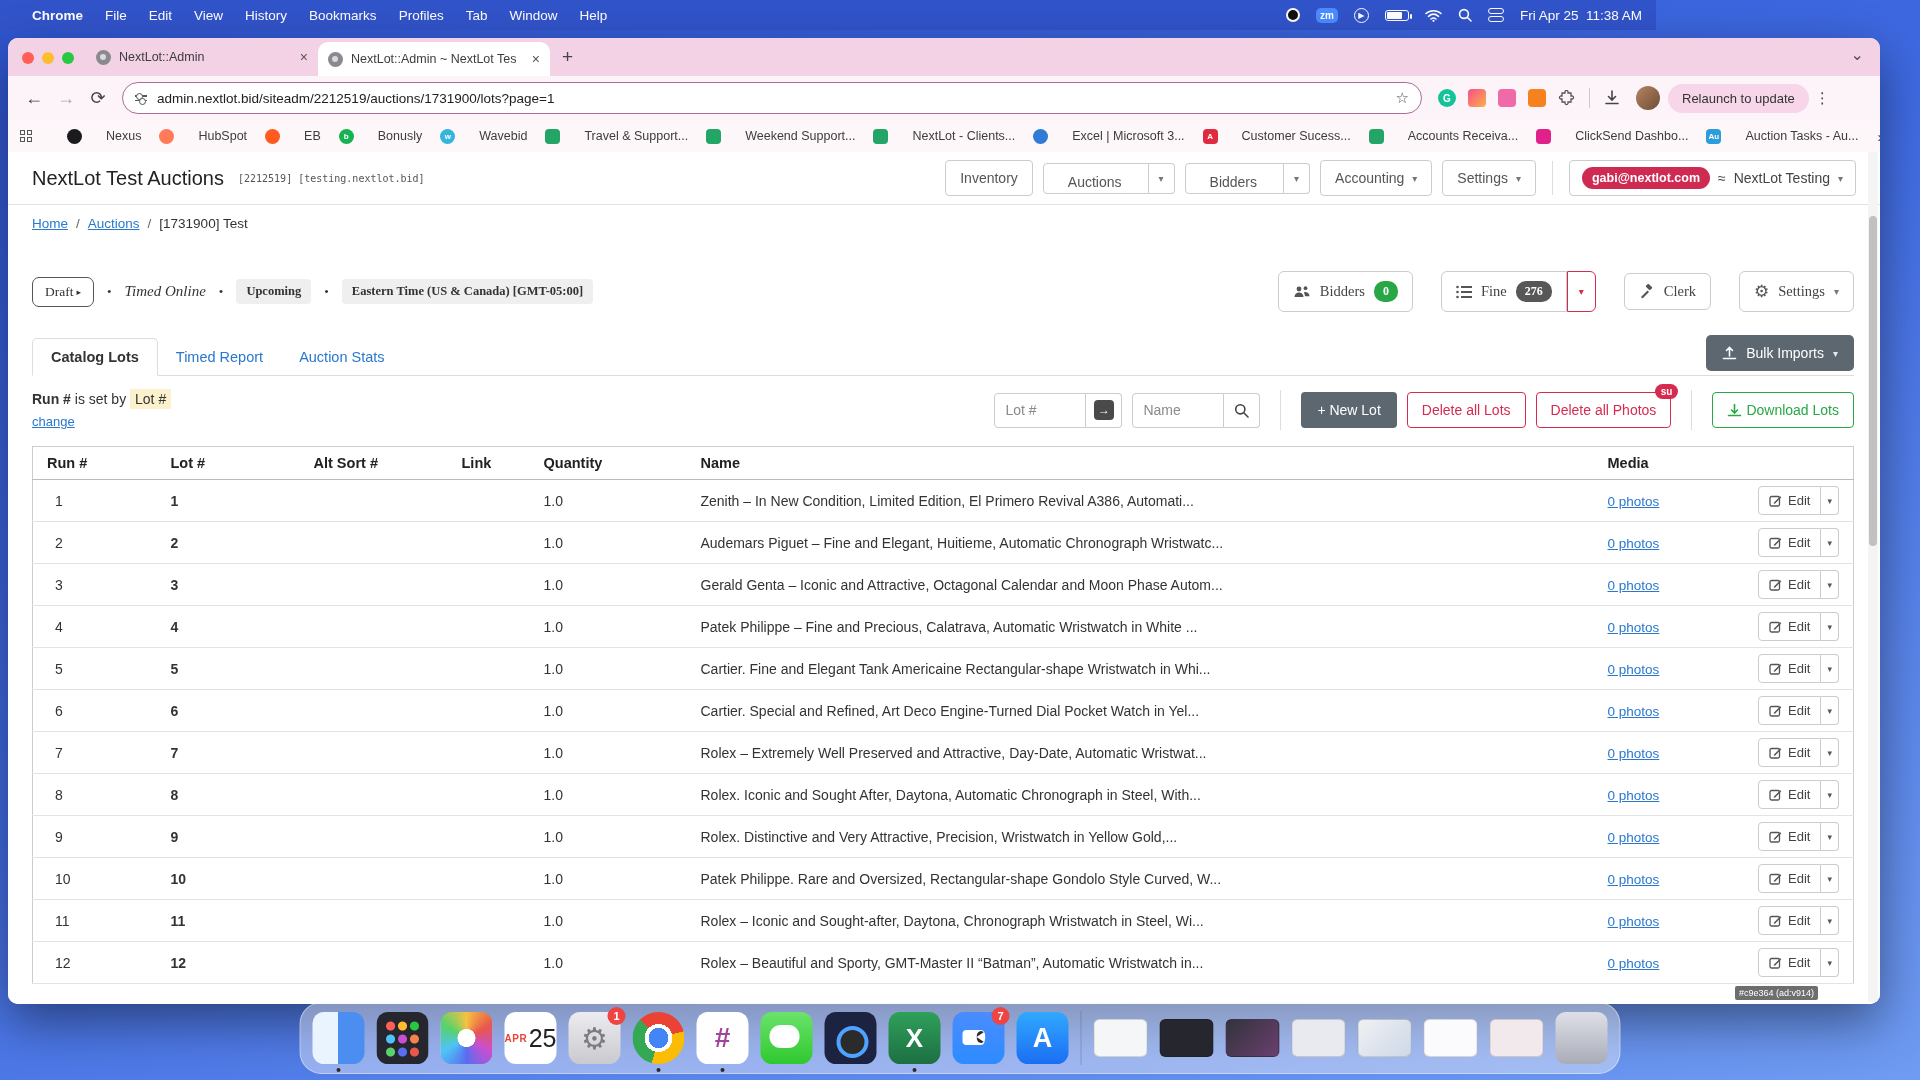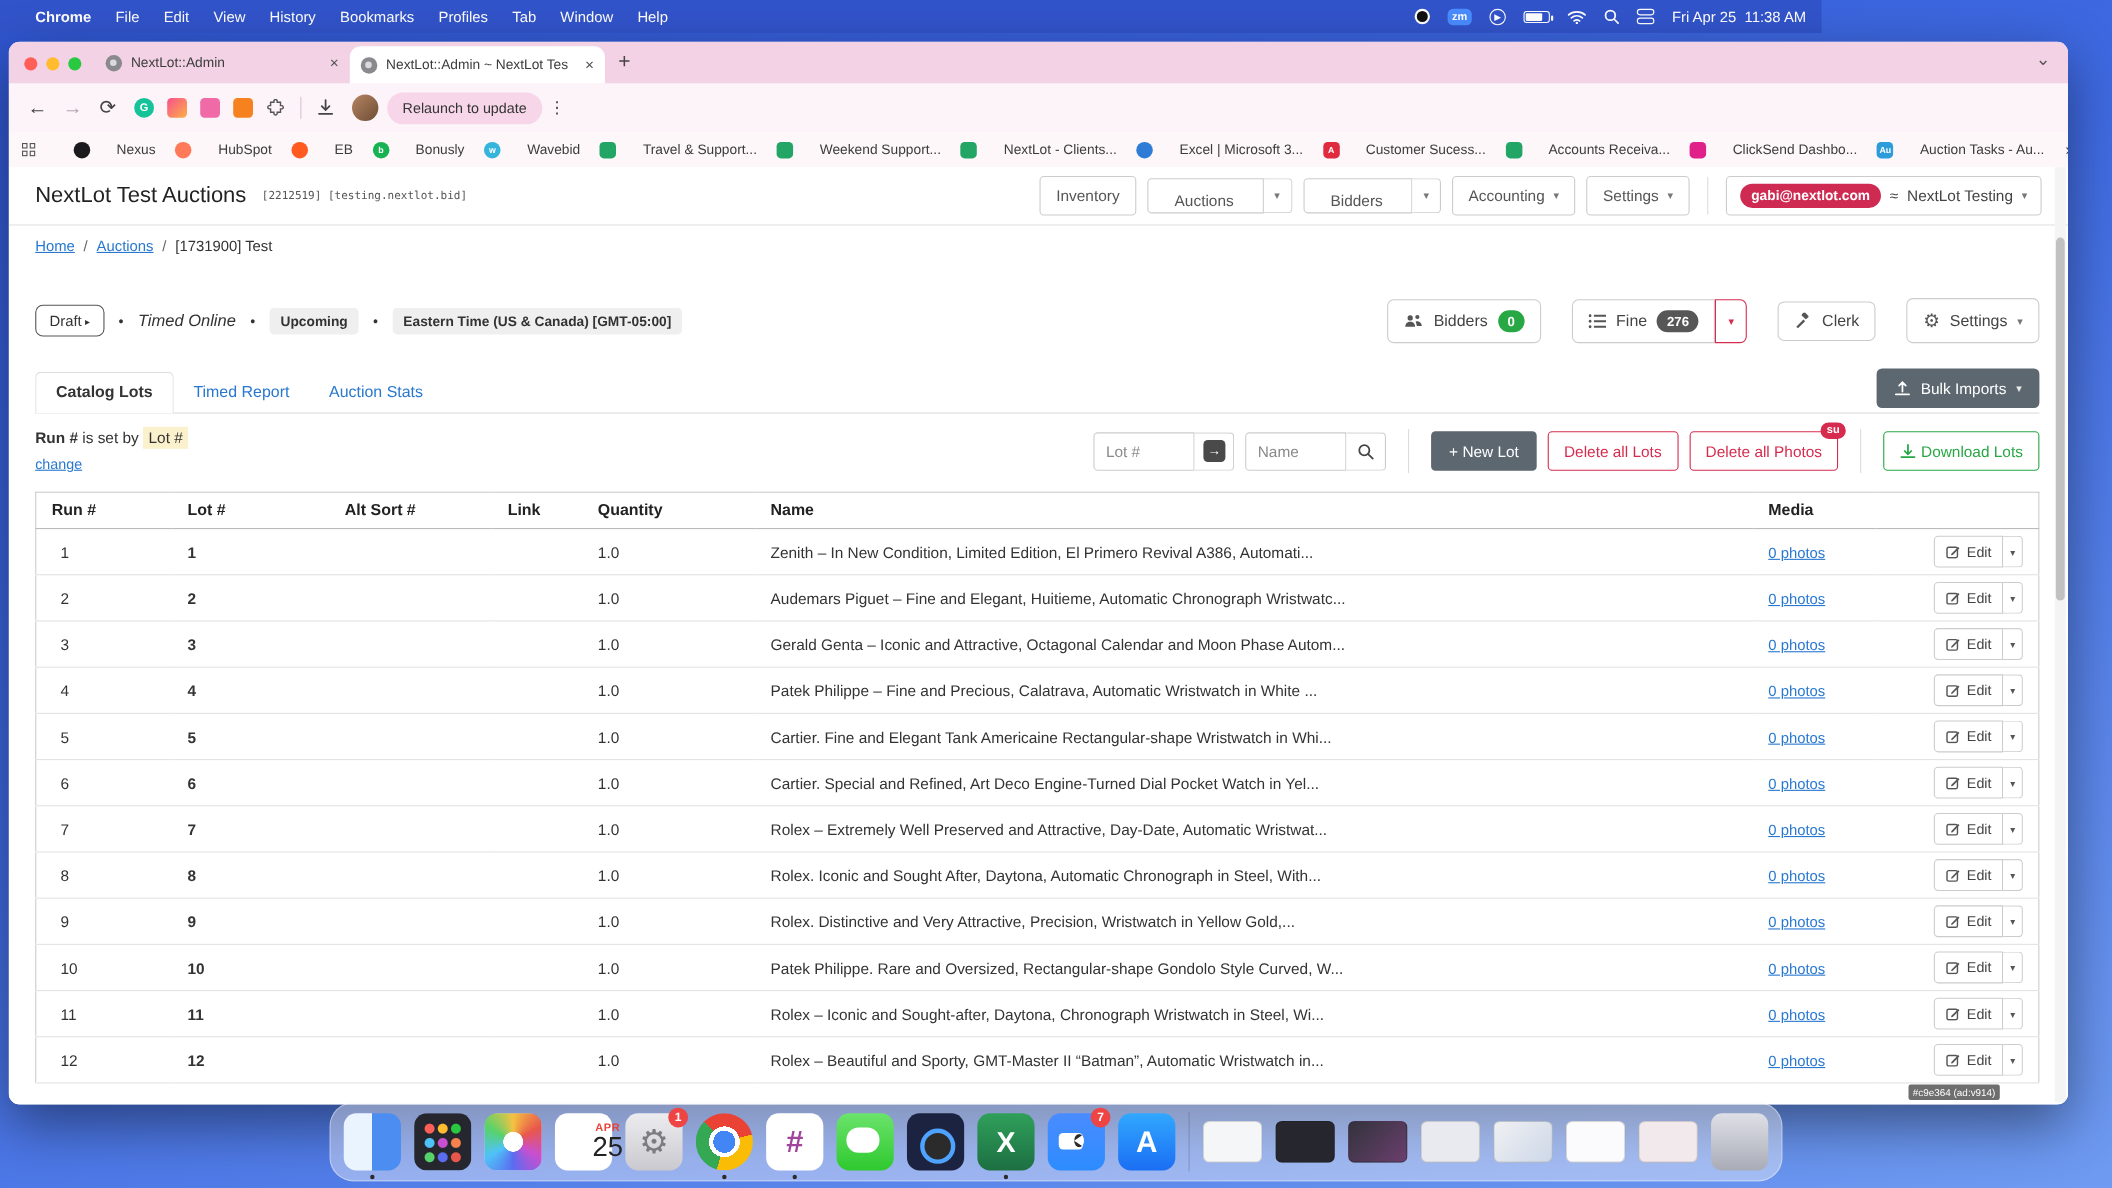--- a/index.html
+++ b/index.html
@@ -82,21 +82,21 @@
   .email-pill { background:#cf2a52; color:#fff; font-size:12.5px; font-weight:bold; border-radius:12px; padding:4px 10px; }
 
   .breadcrumb { height:36px; display:flex; align-items:center; padding:0 24px; font-size:13.5px; color:#666; gap:8px; }
   .bc-link { color:#2878d0; text-decoration:underline; }
   .main { padding:8px 26px 0 24px; }
 
   .title-row { display:flex; align-items:baseline; gap:14px; margin-top:4px; }
   .page-title { font-size:27px; color:#333; font-weight:500; }
   .page-id { font-family:"DejaVu Sans Mono", monospace; font-size:15px; color:#444; }
 
-  .status-row { display:flex; align-items:center; margin-top:22px; gap:13px; }
+  .status-row { display:flex; align-items:center; margin-top:22px; gap:13px;font-family:Liberation Serif, serif; }
   .draft-btn { border:1.5px solid #555; border-radius:7px; padding:6px 12px; font-size:13.5px; color:#333; display:flex; align-items:center; gap:3px; }
   .draft-btn .arr { font-size:9px; }
   .dot { color:#333; font-size:13px; }
   .auction-type { font-style:italic; font-size:15px; color:#333; }
   .badge-soft { background:#efefef; border-radius:4px; padding:5px 10px; font-size:12.5px; font-weight:bold; color:#333; }
   .status-actions { margin-left:auto; display:flex; align-items:center; gap:28px; }
   .act-btn { border:1px solid #ccc; border-radius:6px; background:#fff; padding:9px 14px; font-size:14.5px; color:#444; display:flex; align-items:center; gap:9px; }
   .cnt-badge { color:#fff; font-size:12px; font-weight:bold; border-radius:10px; padding:3px 9px; }
   .cnt-green { background:#28a745; } .cnt-dark { background:#575757; }
   .lots-split { display:flex; }
@@ -145,21 +145,21 @@
   .scroll-thumb { position:absolute; top:64px; left:1px; width:8px; height:330px; background:#c1c1c1; border-radius:4px; }
 
   
   .dock { position:absolute; left:50%; transform:translateX(-50%); bottom:6px; height:72px; background:rgba(245,245,250,.42); border:1px solid rgba(255,255,255,.4); border-radius:22px; display:flex; align-items:center; padding:8px 12px; gap:12px; }
   .dicon { position:relative; width:52px; height:52px; border-radius:22%; flex:none; }
   .running::after { content:""; position:absolute; bottom:-8px; left:50%; margin-left:-2px; width:4px; height:4px; border-radius:50%; background:#2b2b2b; }
   .d-badge { position:absolute; top:-5px; right:-5px; min-width:18px; height:18px; background:#ee4444; color:#fff; border-radius:10px; font-size:11px; font-weight:bold; display:flex; align-items:center; justify-content:center; padding:0 4px; }
   .d-finder { background:linear-gradient(90deg,#eaf4ff 0 50%,#4b8df0 50% 100%); }
   .d-launchpad { background:#26262e; background-image:radial-gradient(circle at 27% 27%,#ff5f57 4px,transparent 5px),radial-gradient(circle at 50% 27%,#febc2e 4px,transparent 5px),radial-gradient(circle at 73% 27%,#28c840 4px,transparent 5px),radial-gradient(circle at 27% 52%,#4fc3f7 4px,transparent 5px),radial-gradient(circle at 50% 52%,#c84fd0 4px,transparent 5px),radial-gradient(circle at 73% 52%,#f5824c 4px,transparent 5px),radial-gradient(circle at 27% 77%,#57d26b 4px,transparent 5px),radial-gradient(circle at 50% 77%,#5a6cf0 4px,transparent 5px),radial-gradient(circle at 73% 77%,#e8574b 4px,transparent 5px); }
   .d-photos { background:#fff; background-image:radial-gradient(circle,#fff 24%,transparent 25%),conic-gradient(#f5c242,#e8574b,#c84fd0,#5a6cf0,#4fc3f7,#57d26b,#f5c242); }
-  .d-calendar { background:#fff; display:flex; flex-direction:column; align-items:center; justify-content:center;padding-left:44px; }
+  .d-calendar { background:#fff; display:flex; flex-direction:row; align-items:center; justify-content:space-between; }
   .cal-month { color:#e8443a; font-size:10px; font-weight:bold; letter-spacing:.5px; }
   .cal-day { color:#222; font-size:25px; font-weight:300; line-height:1; }
   .d-settings { background:linear-gradient(180deg,#ececf0,#c9c9cf); display:flex; align-items:center; justify-content:center; color:#7c7c82; font-size:30px; }
   .d-chrome { border-radius:50%; background:radial-gradient(circle at 50% 50%,#4285f4 0 10px,#fff 10px 14px,transparent 14px),conic-gradient(from -45deg,#ea4335 0 120deg,#fbbc05 120deg 240deg,#34a853 240deg 360deg); }
   .d-slack { background:#fff; display:flex; align-items:center; justify-content:center; font-size:28px; font-weight:bold; color:#a0459b; }
   .d-messages { background:linear-gradient(180deg,#6be36b,#2fc92f); }
   .d-messages::after { content:""; position:absolute; left:11px; top:13px; width:30px; height:23px; background:#fff; border-radius:11px; }
   .d-darkapp { background:#1c2340; }
   .d-darkapp::after { content:""; position:absolute; left:14px; top:14px; width:24px; height:24px; border-radius:50%; border:4px solid #4da3ff; }
   .d-excel { background:linear-gradient(180deg,#2fa05a,#1d6f42); display:flex; align-items:center; justify-content:center; color:#fff; font-size:26px; font-weight:bold; }
@@ -235,20 +235,28 @@
         <span class="tab-close">×</span>
       </div>
       <span class="newtab-btn">+</span>
       <span class="tabsearch">⌄</span>
     </div>
 
     <div class="toolbar">
       <span class="navbtn">←</span>
       <span class="navbtn disabled">→</span>
       <span class="navbtn">⟳</span>
+      <div class="urlbar">
+        <span class="tune-icon">
+            <i></i>
+            <i></i>
+          </span>
+        <span class="url-text">admin.nextlot.bid/siteadm/2212519/auctions/1731900/lots?page=1</span>
+        <span class="star">☆</span>
+      </div>
       <div class="ext-cluster">
         <span class="ext" style="background:#15c39a;border-radius:50%">G</span>
         <span class="ext" style="background:linear-gradient(135deg,#f74f8e,#fcb045)"></span>
         <span class="ext" style="background:#f06aa8"></span>
         <span class="ext" style="background:#f5821f"></span>
         <span class="icon-svg">
           <svg width="17" height="17" viewBox="0 0 17 17">
               <path d="M7 1.5 a1.6 1.6 0 0 1 3 0 v1.5 h3 v3 h1.5 a1.6 1.6 0 0 1 0 3 h-1.5 v3 h-3 v1.5 a1.6 1.6 0 0 1 -3 0 v-1.5 h-3 v-3 h-1.5 a1.6 1.6 0 0 1 0 -3 h1.5 v-3 h3 z" stroke="#555" stroke-width="1.3" fill="none"></path>
             </svg>
         </span>

